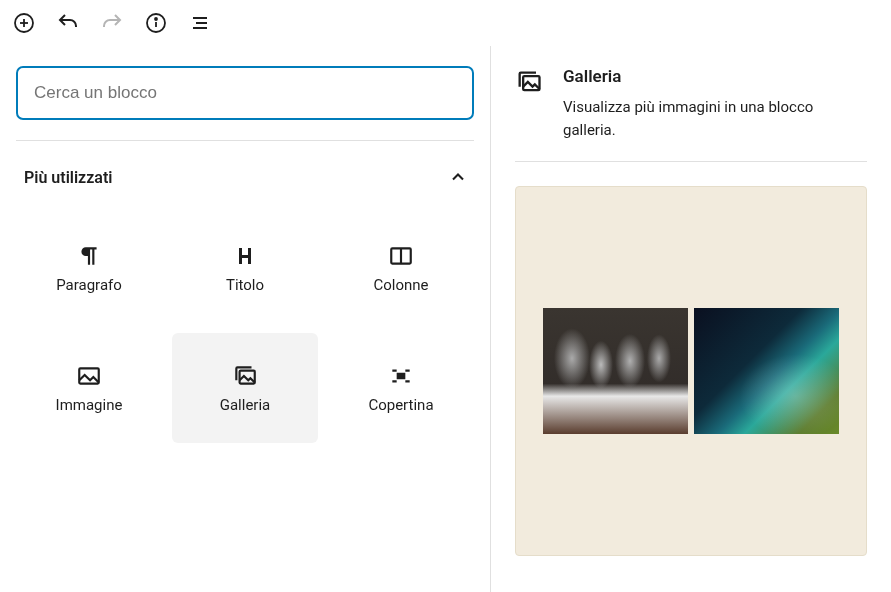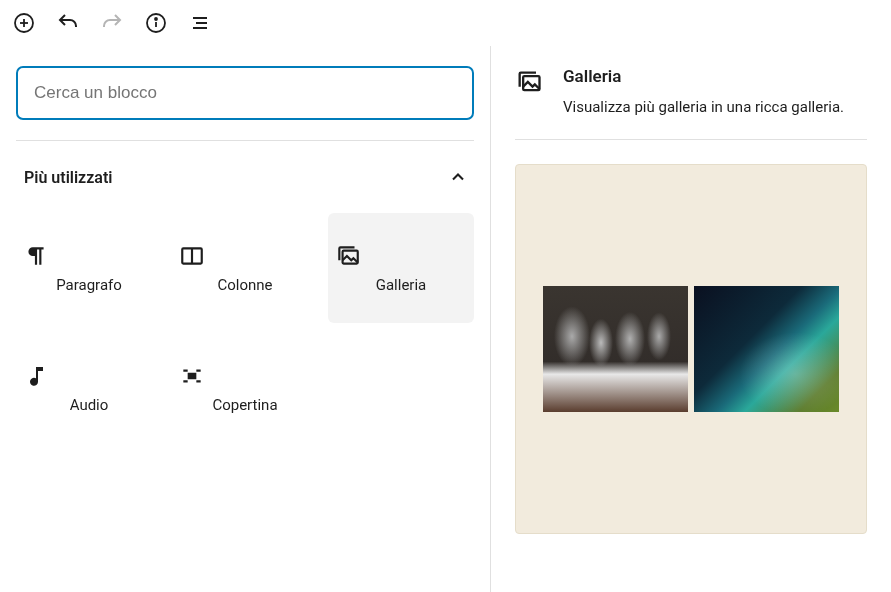--- a/index.html
+++ b/index.html
@@ -15,21 +15,21 @@
 .search-wrap { position: relative; margin-bottom: 20px; }
 .search-input { width: 100%; height: 54px; border: 2px solid #007cba; border-radius: 7px; padding: 0 16px; font-size: 17px; outline: none; color: #1e1e1e; }
 .search-input::placeholder { color: #757575; }
 .divider { height: 1px; background: #e0e0e0; margin: 0 0 18px 0; }
 
 .section-header { display: flex; align-items: center; justify-content: space-between; padding: 6px 4px 6px 8px; cursor: pointer; }
 .section-header h3 { font-size: 16px; font-weight: 600; }
 .chevron { width: 24px; height: 24px; display: flex; align-items: center; justify-content: center; }
 
 .block-grid { display: grid; grid-template-columns: repeat(3, 1fr); gap: 10px 10px; padding-top: 18px; }
-.block-item { display: flex; flex-direction: column; justify-content: center; gap: 6px; height: 110px; border-radius: 6px; cursor: pointer; padding: 10px 6px; }
+.block-item { display: flex; flex-direction: column; align-items: center; justify-content: center; gap: 6px; height: 110px; border-radius: 6px; cursor: pointer; padding: 10px 6px; }
 .block-item.selected { background: #f3f3f3; }
 .block-item .blk-icon { width: 28px; height: 28px; display: flex; align-items: center; justify-content: center; color: #1e1e1e; }
 .block-item .blk-label { font-size: 15px; color: #1e1e1e; text-align: center; }
 
 .right-panel { flex: 1; border-left: 1px solid #e0e0e0; padding: 20px 24px; }
 .preview-header { display: flex; gap: 20px; padding-bottom: 20px; border-bottom: 1px solid #e0e0e0; margin-bottom: 24px; }
 .preview-icon { width: 28px; height: 28px; flex-shrink: 0; margin-top: 2px; }
 .preview-title { font-size: 17px; font-weight: 600; margin-bottom: 10px; }
 .preview-desc { font-size: 15px; color: #1e1e1e; line-height: 1.5; }
 
@@ -105,53 +105,62 @@
 
       <div class="block-item">
         <span class="blk-icon">
           <svg width="26" height="26" viewBox="0 0 24 24" fill="currentColor">
               <path d="M13 4H9a4 4 0 0 0 0 8h2v8h2V6h2v14h2V6h2V4h-6z"></path>
             </svg>
         </span>
         <span class="blk-label">Paragrafo</span>
       </div>
 
+      <div class="block-item">
+        <span class="blk-icon">
+          <svg width="24" height="24" viewBox="0 0 24 24" fill="currentColor">
+              <path d="M6 4h3v7h6V4h3v16h-3v-6H9v6H6V4z"></path>
+            </svg>
+        </span>
+        <span class="blk-label">Titolo</span>
+      </div>
 
       <div class="block-item">
         <span class="blk-icon">
           <svg width="26" height="26" viewBox="0 0 24 24" fill="none" stroke="currentColor" stroke-width="2">
               <rect x="3" y="5" width="18" height="14" rx="1"></rect>
               <line x1="12" y1="5" x2="12" y2="19"></line>
             </svg>
         </span>
         <span class="blk-label">Colonne</span>
       </div>
 
+      <div class="block-item">
+        <span class="blk-icon">
+          <svg width="26" height="26" viewBox="0 0 24 24" fill="none" stroke="currentColor" stroke-width="2">
+              <rect x="3" y="5" width="18" height="14" rx="1"></rect>
+              <polyline points="3 16 8 11 13 16 16 13 21 18" fill="none"></polyline>
+            </svg>
+        </span>
+        <span class="blk-label">Immagine</span>
+      </div>
 
       <div class="block-item selected">
         <span class="blk-icon">
           <svg width="26" height="26" viewBox="0 0 24 24" fill="none" stroke="currentColor" stroke-width="2">
               <rect x="7" y="7" width="14" height="12" rx="1"></rect>
               <polyline points="7 16 11 12 15 16 17 14 21 18" fill="none"></polyline>
               <path d="M4 16V5a1 1 0 0 1 1-1h13"></path>
             </svg>
         </span>
         <span class="blk-label">Galleria</span>
       </div>
 
 
 
-      <div class="block-item">
-        <span class="blk-icon">
-          <svg width="24" height="24" viewBox="0 0 24 24" fill="currentColor">
-              <path d="M12 3v11.28A4 4 0 1 0 14 18V7h5V3h-7z"></path>
-            </svg>
-        </span>
-        <span class="blk-label">Audio</span>
-      </div>
 
       <div class="block-item">
         <span class="blk-icon">
           <svg width="26" height="26" viewBox="0 0 24 24" fill="none" stroke="currentColor" stroke-width="2">
               <path d="M4 7h4M4 17h4M16 7h4M16 17h4"></path>
               <rect x="8" y="9" width="8" height="6" fill="currentColor" stroke="none"></rect>
             </svg>
         </span>
         <span class="blk-label">Copertina</span>
       </div>
@@ -163,21 +172,21 @@
     <div class="preview-header">
       <span class="preview-icon">
         <svg width="28" height="28" viewBox="0 0 24 24" fill="none" stroke="currentColor" stroke-width="2">
             <rect x="7" y="7" width="14" height="12" rx="1"></rect>
             <polyline points="7 16 11 12 15 16 17 14 21 18" fill="none"></polyline>
             <path d="M4 16V5a1 1 0 0 1 1-1h13"></path>
           </svg>
       </span>
       <div>
         <div class="preview-title">Galleria</div>
-        <div class="preview-desc">Visualizza più galleria in una ricca galleria.</div>
+        <div class="preview-desc">Visualizza più immagini in una blocco galleria.</div>
       </div>
     </div>
     <div class="preview-box">
       <div class="thumb t1"></div>
       <div class="thumb t2"></div>
     </div>
   </div>
 </div>
 
 </body></html>

